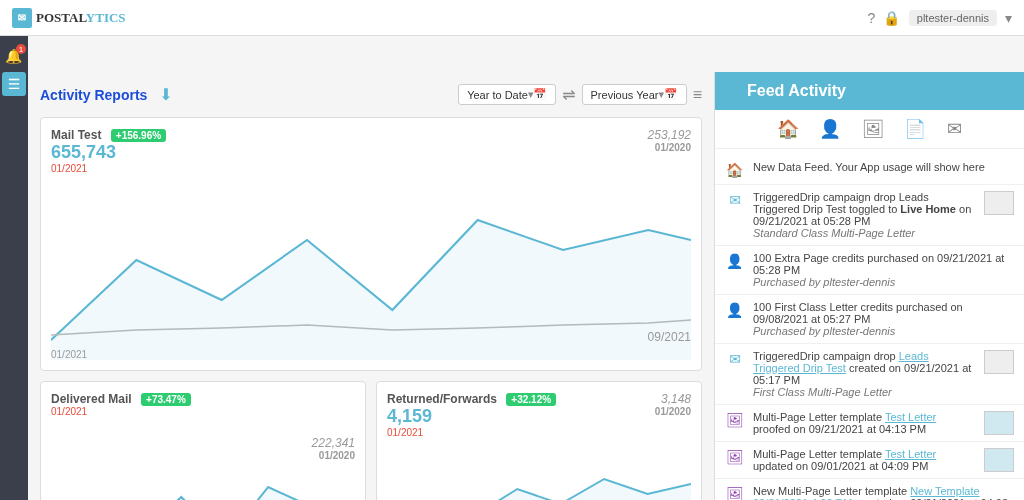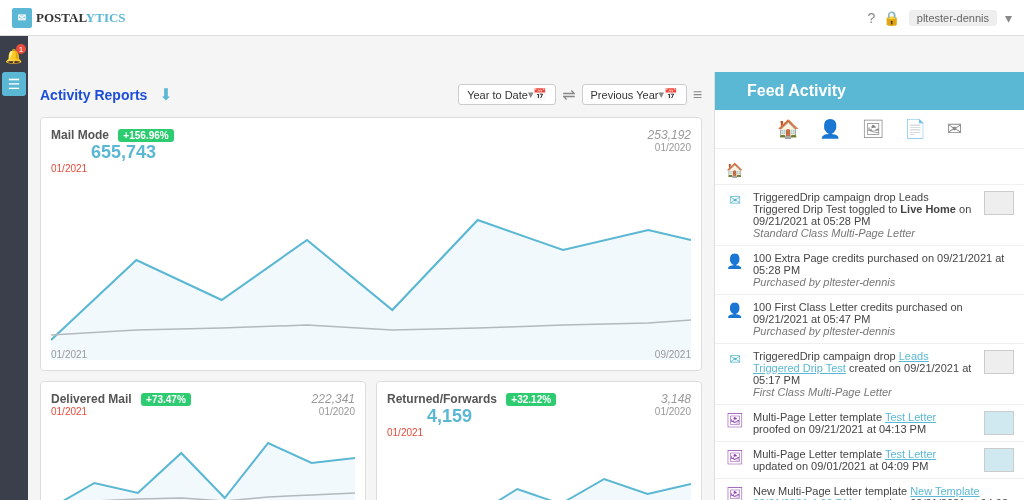--- a/index.html
+++ b/index.html
@@ -60,29 +60,29 @@
     .chart-card {
       background: #fff; border: 1px solid #ddd; border-radius: 4px; padding: 10px;
       margin-bottom: 10px;
     }
     .chart-header { margin-bottom: 6px; }
     .chart-title { font-size: 12px; font-weight: bold; color: #555; display: inline; }
     .chart-badge {
       background: #2ecc71; color: #fff; font-size: 10px; padding: 1px 5px;
       border-radius: 3px; margin-left: 6px; font-weight: bold;
     }
-    .chart-value { font-size: 18px; font-weight: bold; color: #5bb8d4; margin-left: 40px; }
+    .chart-value { font-size: 18px; font-weight: bold; color: #5bb8d4; }
     .chart-date { font-size: 10px; color: #e74c3c; }
     .chart-right { float: right; text-align: right; }
     .chart-right-value { font-size: 12px; color: #999; font-style: italic; }
-    .chart-right-date { font-size: 10px; color: #999; }
+    .chart-right-date { font-size: 10px; color: #999; font-weight: bold; }
     .chart-area { height: 180px; position: relative; overflow: hidden; }
     .chart-area-small { height: 100px; position: relative; overflow: hidden; }
     .chart-x-label-left { font-size: 10px; color: #999; position: absolute; bottom: 0; left: 0; }
-    .chart-x-label-right { font-size: 10px; color: #999; position: absolute; bottom: 0; right: 0; text-align: center; }
+    .chart-x-label-right { font-size: 12px; color: #999; position: absolute; bottom: 16px; right: 0; text-align: center; }
 
     
     .charts-row { display: flex; gap: 10px; }
     .chart-card-half { flex: 1; background: #fff; border: 1px solid #ddd; border-radius: 4px; padding: 10px; }
 
     
     .feed-panel {
       width: 310px; background: #fff; border-left: 1px solid #ddd;
       display: flex; flex-direction: column;
     }
@@ -160,21 +160,21 @@
       </div>
     </div>
 
     <div class="chart-card">
       <div class="chart-header">
         <div style="overflow:hidden;">
           <div style="float:right;" class="chart-right">
             <div class="chart-right-value">253,192</div>
             <div class="chart-right-date">01/2020</div>
           </div>
-          <span class="chart-title">Mail Mode</span>
+          <span class="chart-title">Mail Test</span>
           <span class="chart-badge">+156.96%</span>
           <div class="chart-value">655,743</div>
           <div class="chart-date">01/2021</div>
         </div>
       </div>
       <div class="chart-area">
         <svg viewBox="0 0 600 180" preserveAspectRatio="none">
 
           <polyline points="0,160 80,80 160,120 240,60 320,130 400,40 480,70 560,50 600,60" fill="none" stroke="#5bb8d4" stroke-width="2"></polyline>
 
@@ -185,21 +185,21 @@
         <span class="chart-x-label-left">01/2021</span>
         <span class="chart-x-label-right">09/2021</span>
       </div>
     </div>
 
     <div class="charts-row">
 
       <div class="chart-card-half">
         <div class="chart-header">
           <div style="overflow:hidden;">
-            <div style="float:right;" class="chart-right">
+            <div style="float:right;margin-top:44px;" class="chart-right">
               <div class="chart-right-value">222,341</div>
               <div class="chart-right-date">01/2020</div>
             </div>
             <span class="chart-title">Delivered Mail</span>
             <span class="chart-badge">+73.47%</span>
             <div class="chart-date">01/2021</div>
           </div>
         </div>
         <div class="chart-area-small">
           <svg viewBox="0 0 280 100" preserveAspectRatio="none">
@@ -245,20 +245,23 @@
       <span class="feed-tab-icon active">🏠</span>
       <span class="feed-tab-icon">👤</span>
       <span class="feed-tab-icon">🖼</span>
       <span class="feed-tab-icon">📄</span>
       <span class="feed-tab-icon">✉</span>
     </div>
     <div class="feed-items">
 
       <div class="feed-item">
         <span class="feed-item-icon home">🏠</span>
+        <div class="feed-item-content">
+          <span>New Data Feed. Your App usage will show here</span>
+        </div>
       </div>
 
       <div class="feed-item">
         <span class="feed-item-icon mail">✉</span>
         <div class="feed-item-content">
           <span>TriggeredDrip campaign drop Leads Triggered Drip Test toggled to <strong>Live Home</strong> on 09/21/2021 at 05:28 PM</span><br>
           <span class="feed-item-italic">Standard Class Multi-Page Letter</span>
         </div>
         <div class="feed-item-thumb"></div>
       </div>
@@ -267,21 +270,21 @@
         <span class="feed-item-icon user">👤</span>
         <div class="feed-item-content">
           <span>100 Extra Page credits purchased on 09/21/2021 at 05:28 PM</span><br>
           <span class="feed-item-italic">Purchased by pltester-dennis</span>
         </div>
       </div>
 
       <div class="feed-item">
         <span class="feed-item-icon user">👤</span>
         <div class="feed-item-content">
-          <span>100 First Class Letter credits purchased on 09/21/2021 at 05:47 PM</span><br>
+          <span>100 First Class Letter credits purchased on 09/08/2021 at 05:27 PM</span><br>
           <span class="feed-item-italic">Purchased by pltester-dennis</span>
         </div>
       </div>
 
       <div class="feed-item">
         <span class="feed-item-icon mail">✉</span>
         <div class="feed-item-content">
           <span>TriggeredDrip campaign drop </span>
           <a class="feed-item-link" href="#">Leads Triggered Drip Test</a>
           <span> created on 09/21/2021 at 05:17 PM</span><br>

